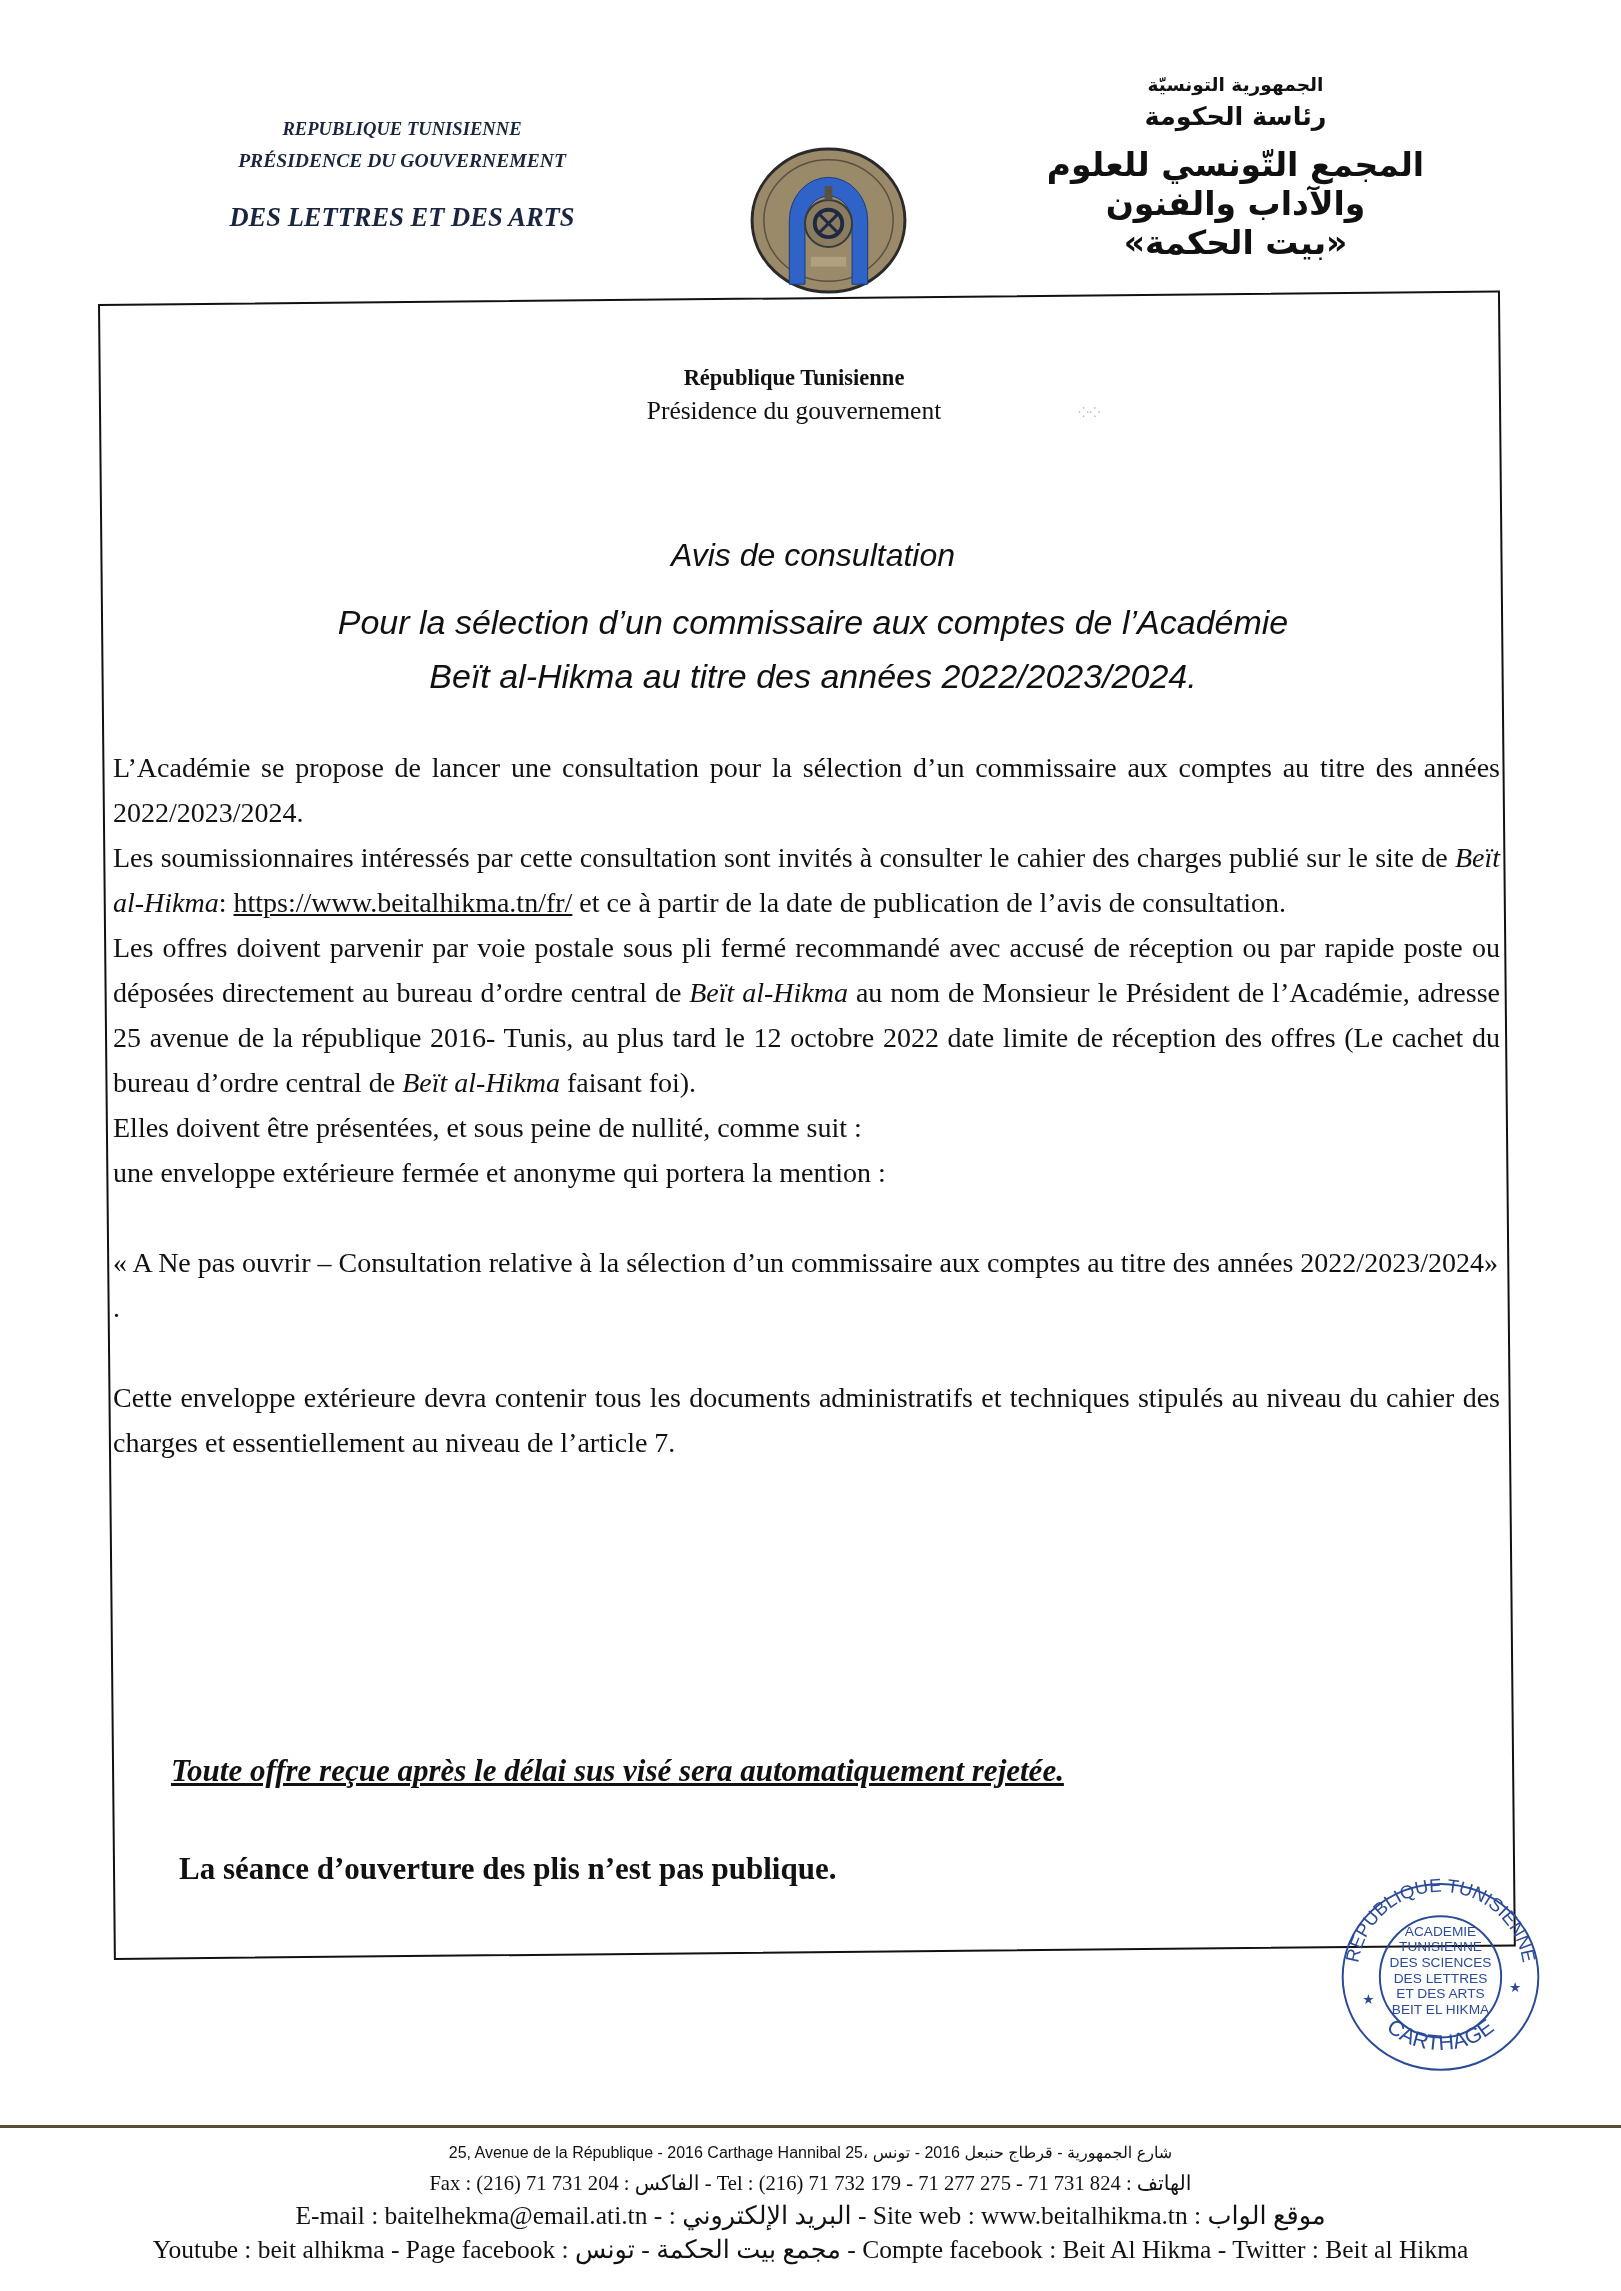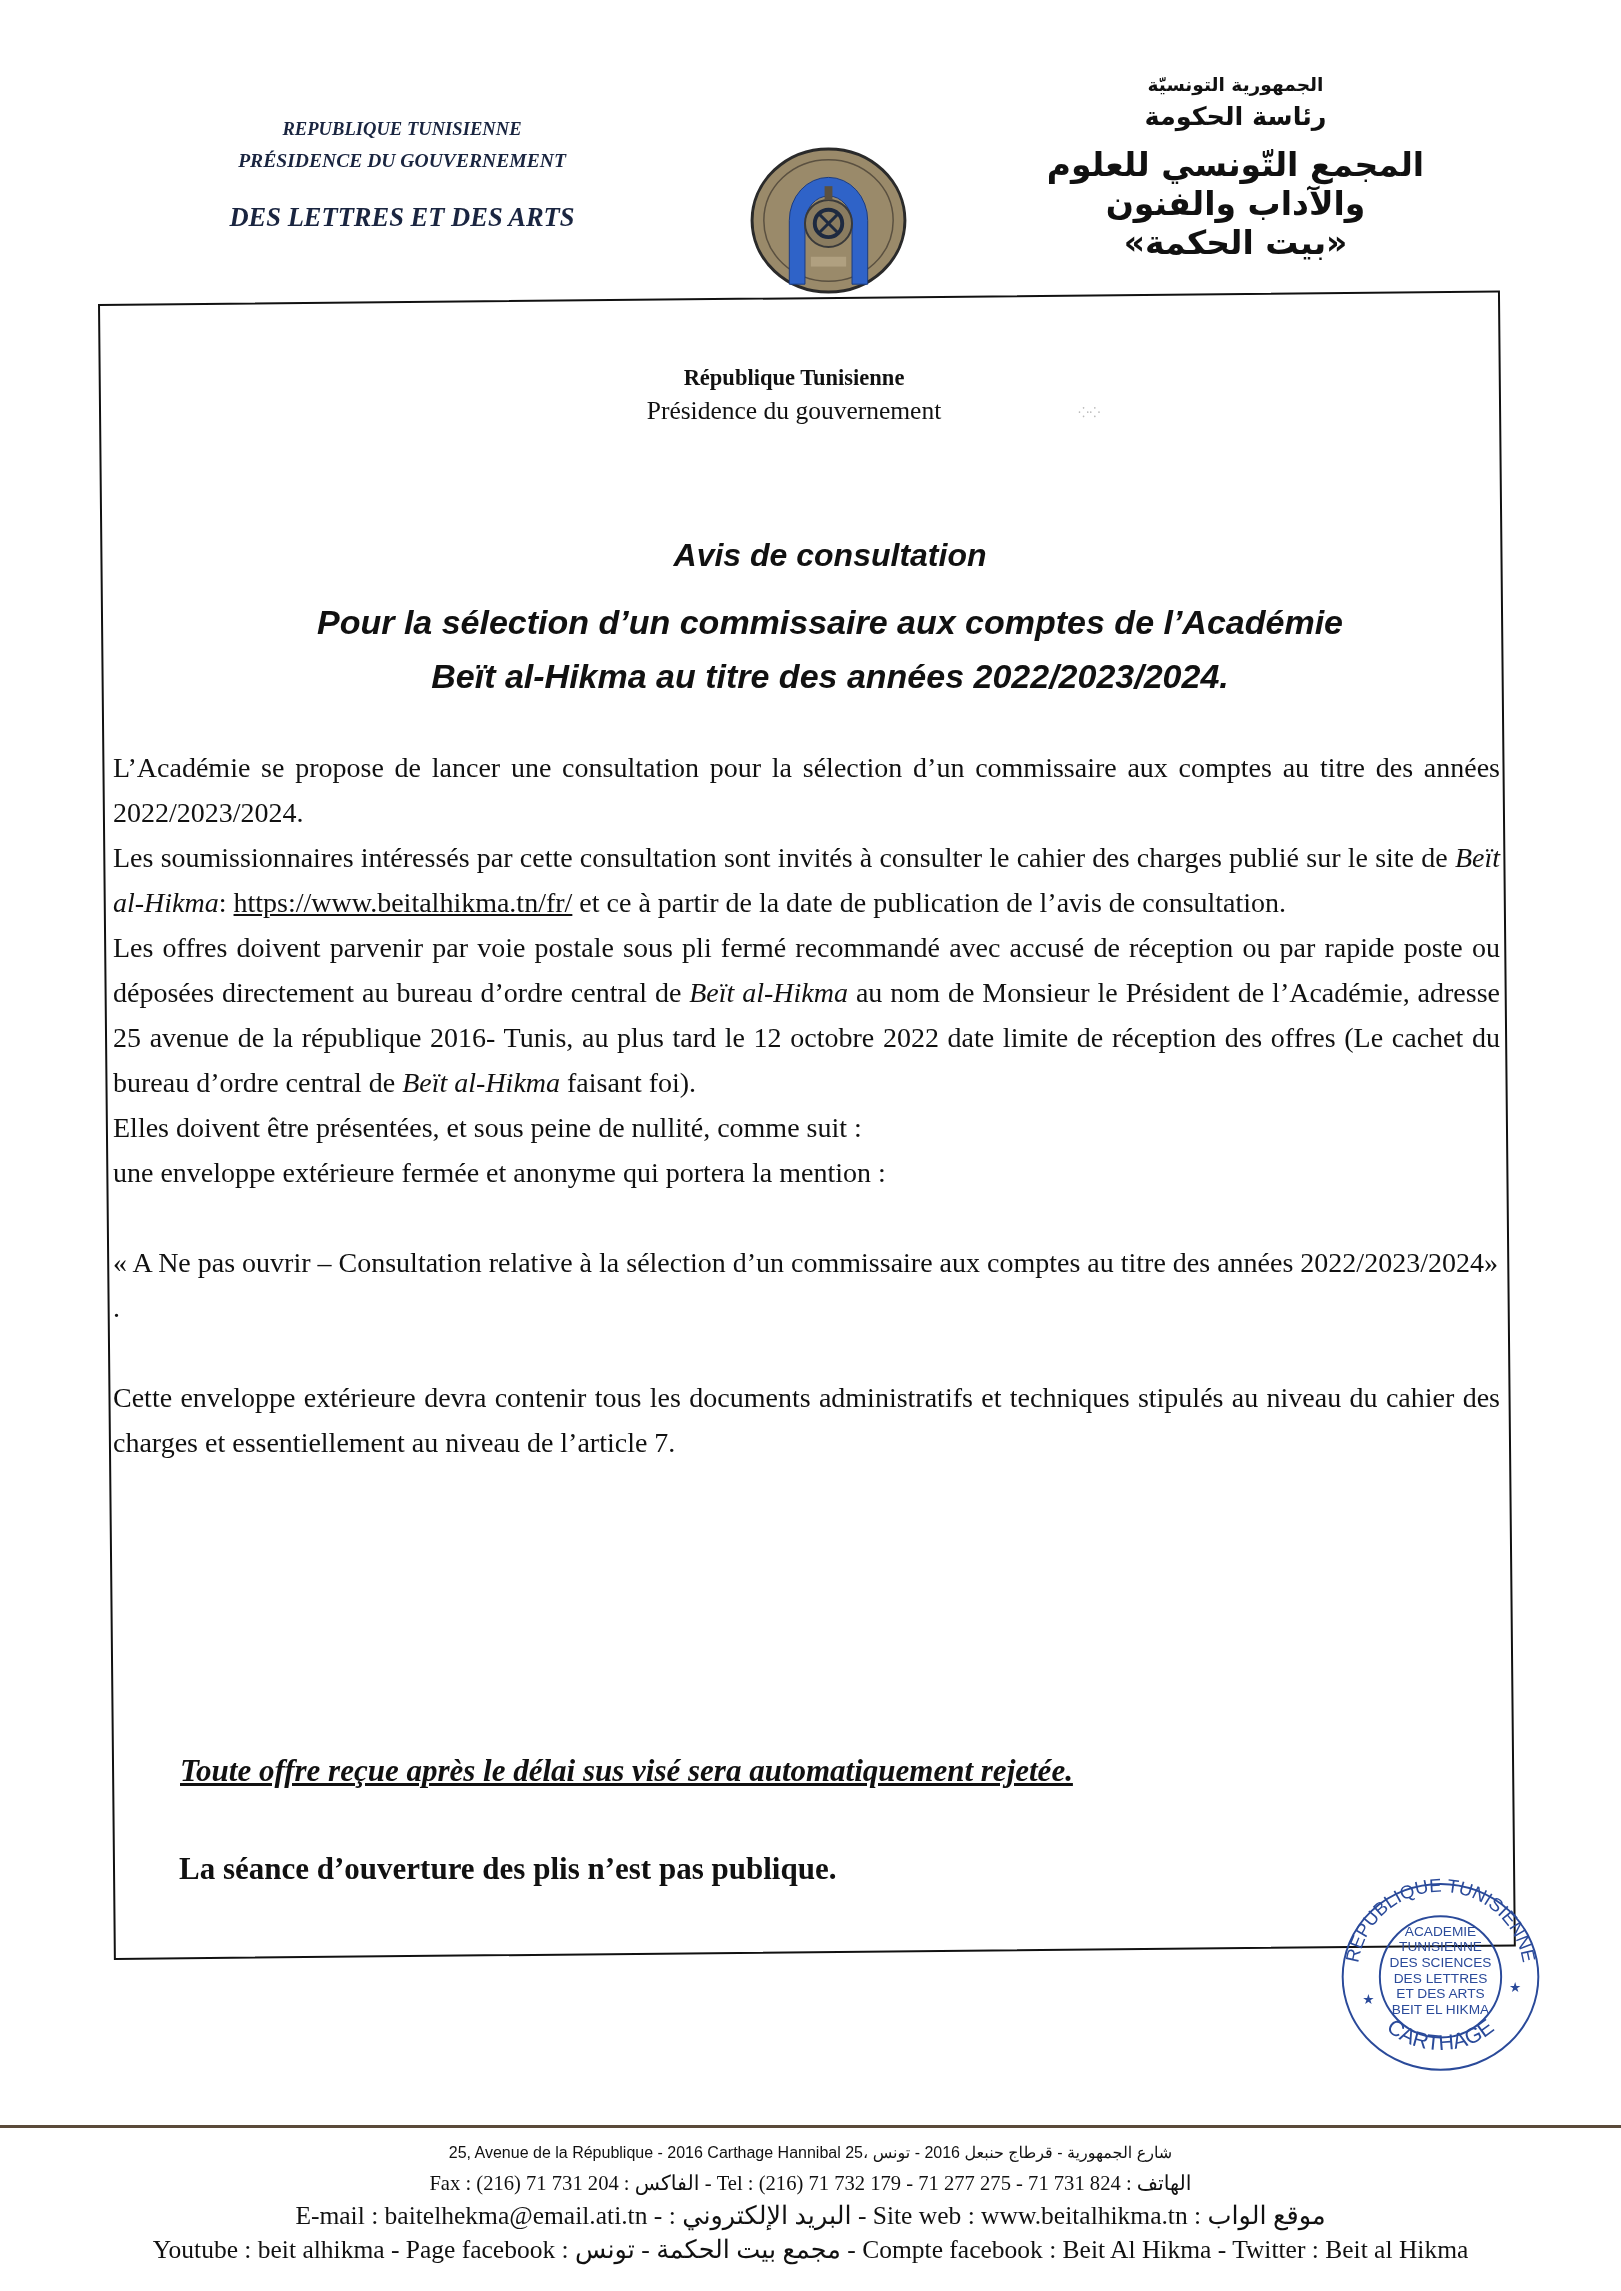--- a/index.html
+++ b/index.html
@@ -26,34 +26,34 @@
 
   
   .box { left: 98px; top: 304px; width: 1402px; height: 1656px; border: 2.9px solid #111;
          transform: rotate(-0.55deg); transform-origin: top left; box-sizing: border-box; }
 
   .center { text-align: center; }
   .rep { left: 490px; top: 365px; width: 608px; font-size: 22.5px; font-weight: bold; }
   .pres { left: 490px; top: 396px; width: 608px; font-size: 25.5px; }
   .smudge { left: 1078px; top: 402px; width: 69px; height: 29px; color: #bbb; font-size: 13.7px; }
 
-  .title { left: 144px; font-family: "Liberation Sans", sans-serif; font-style: italic; font-weight: bold;
+  .title { left: 127px; font-family: "Liberation Sans", sans-serif; font-style: italic; font-weight: normal;
            color: #111; width: 1372px; }
   .t1 { top: 537px; font-size: 32px; }
   .t2 { top: 603px; font-size: 34px; }
   .t3 { top: 657px; font-size: 34px; }
 
   .body { left: 113px; top: 745px; width: 1387px; font-size: 28px; line-height: 45px;
           text-align: justify; }
   .body p { margin: 0; }
   .body .gap { height: 45px; }
   .body a { color: #111; text-decoration: underline; }
   .body i { font-style: italic; }
 
-  .warn { left: 180px; top: 1753px; font-size: 31px; font-style: italic; font-weight: bold;
+  .warn { left: 171px; top: 1753px; font-size: 31px; font-style: italic; font-weight: bold;
           text-decoration: underline; text-decoration-thickness: 2.9px; }
   .pub { left: 179px; top: 1851px; font-size: 31px; font-weight: bold; }
 
   .stamp { left: 1328px; top: 1867px; width: 225px; height: 206px; }
 
   
   .footer-line { left: 0; top: 2125px; width: 1621px; height: 2.9px; background: #5a4a3a; }
   .footer { left: 98px; top: 2137px; width: 1425px; text-align: center; color: #111; }
   .footer .f1 { font-family: "Liberation Sans", sans-serif; font-size: 16px; line-height: 31px; }
   .footer .f2 { font-family: "Liberation Serif", serif; font-size: 20.6px; line-height: 31px; }

